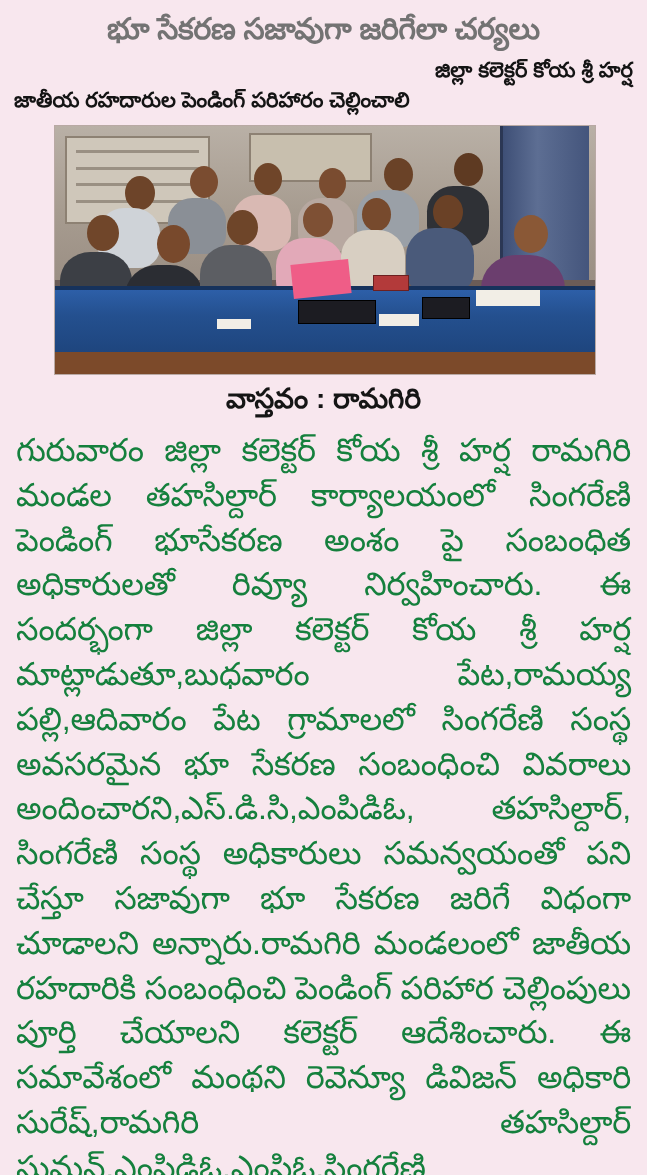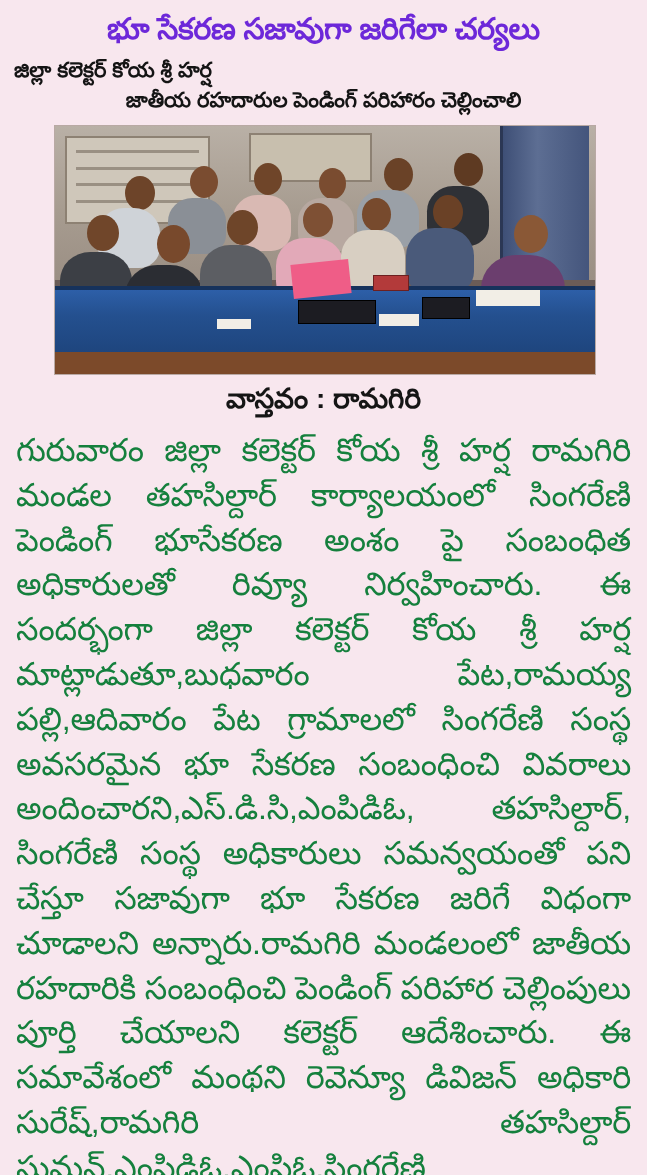--- a/index.html
+++ b/index.html
@@ -21,34 +21,33 @@
     padding: 8px 14px 6px 14px;
     position: relative;
   }
   .headline {
     font-size: 30px;
     font-weight: bold;
     text-align: center;
     line-height: 1.15;
     letter-spacing: -0.3px;
     margin: 4px 0 10px 0;
-    color: #6d28d9;
+    color: #737373;
   }
   .subhead {
     font-size: 21px;
     font-weight: bold;
-    text-align: left;
+    text-align: right;
     line-height: 1.25;
     margin: 0 0 4px 0;
     color: #141414;
   }
   .subhead2 {
     font-size: 21px;
     font-weight: bold;
-    text-align: center;
     line-height: 1.25;
     margin: 0 0 12px 0;
     color: #141414;
   }
   .photo-wrap {
     width: 540px;
     margin: 0 auto;
   }
   .photo {
     width: 540px;

